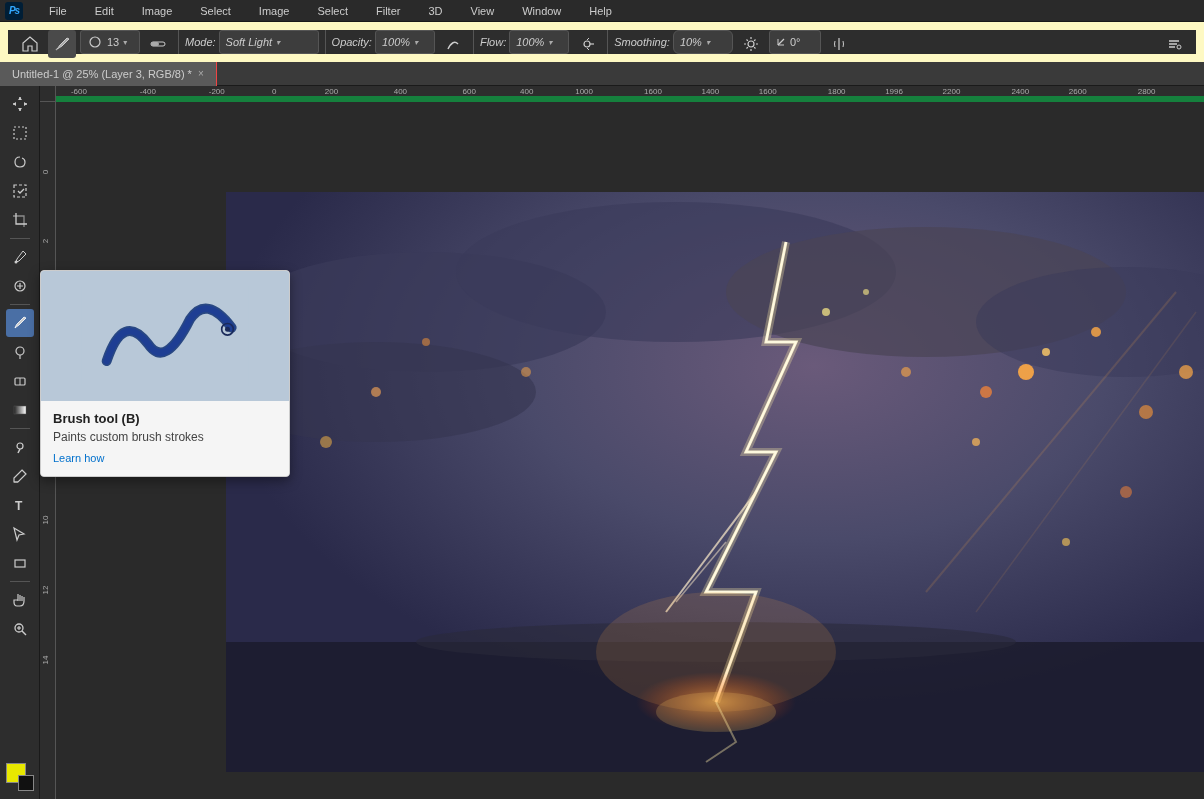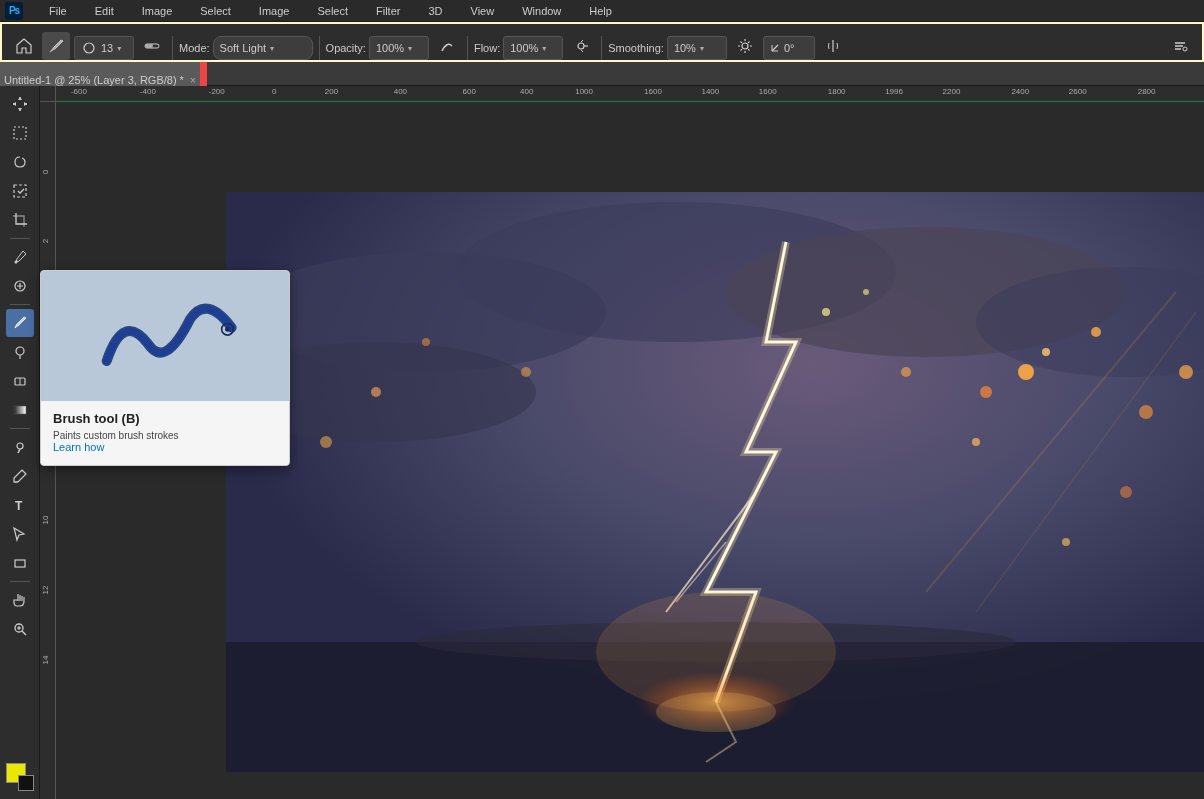--- a/index.html
+++ b/index.html
@@ -10,63 +10,63 @@
       display: flex; align-items: center;
       background: #2a2a2a; height: 22px;
       border-bottom: 1px solid #1a1a1a;
       padding: 0 4px; gap: 2px;
     }
     .menu-item {
       padding: 2px 7px; font-size: 11px; color: #ccc; cursor: pointer;
       border-radius: 2px;
       margin-left: 12px;
     }
-    .menu-logo { width: 20px; height: 20px; margin-right: 4px; display: flex; align-items: center; justify-content: center; }
+    .menu-logo { width: 20px; height: 20px; margin-right: 4px; display: flex; align-items: center; justify-content: center; font-style: italic; }
     .ps-logo {
       width: 18px; height: 18px; background: #001e36;
       border-radius: 3px; display: flex; align-items: center; justify-content: center;
       font-size: 10px; font-weight: bold; color: #31a8ff; letter-spacing: -1px;
     }
 
     
     #toolbar {
-      display: flex; align-items: flex-end;
+      display: flex; align-items: flex-start;
       background: #2d2d2d; height: 40px;
-      border: 2px solid #fef9c3;
+      border: 8px solid #fef9c3;
       padding: 0 8px; gap: 4px;
     }
     .toolbar-btn {
       width: 28px; height: 28px; display: flex; align-items: center; justify-content: center;
       background: transparent; border: none; cursor: pointer; border-radius: 3px; color: #ccc;
       font-size: 14px;
     }
     .toolbar-btn.active { background: #4a4a4a; }
     .toolbar-separator { width: 1px; height: 24px; background: #555; margin: 0 2px; }
-    .toolbar-group { display: flex; align-items: center; gap: 3px; }
+    .toolbar-group { display: flex; align-items: center; gap: 3px; font-style: italic; }
     .toolbar-label { font-size: 11px; color: #ccc; white-space: nowrap; }
     .toolbar-dropdown {
       display: flex; align-items: center;
       background: #3d3d3d; border: 1px solid #555;
       border-radius: 3px; padding: 2px 6px; height: 24px;
       cursor: pointer; gap: 4px; font-size: 11px; color: #ccc;
     }
     .chevron { font-size: 8px; color: #aaa; }
 
     
     #tab-bar {
       display: flex; align-items: center;
       background: #3a3a3a; height: 24px;
       border-bottom: 1px solid #1a1a1a;
       padding: 0 0;
     }
     .tab {
-      display: flex; align-items: flex-end;
+      display: flex; align-items: center;
       background: #4a4a4a; height: 24px;
-      padding: 0 4px; font-size: 11px; color: #ccc;
-      border-right: 7px solid #ef4444; cursor: pointer; gap: 6px;
+      padding: 0 12px; font-size: 11px; color: #ccc;
+      border-right: 1px solid #ef4444; cursor: pointer; gap: 6px;
     }
     .tab.active { background: #5a5a5a; }
     .tab-close { font-size: 10px; color: #aaa; cursor: pointer; }
 
     
     #main-area {
       display: flex; flex: 1; height: calc(799px - 22px - 40px - 24px);
       background: #3a3a3a;
     }
 
@@ -85,21 +85,21 @@
     .tool-btn.active { background: #4a6fa5; }
     .tool-separator { width: 20px; height: 1px; background: #555; margin: 3px 0; }
 
     
     #canvas-area {
       flex: 1; display: flex; flex-direction: column;
       position: relative; overflow: hidden; background: #3a3a3a;
     }
     #ruler-top {
       height: 16px; background: #2d2d2d;
-      border-bottom: 1px solid #15803d;
+      border-bottom: 6px solid #15803d;
       display: flex; align-items: center;
       overflow: hidden; position: relative;
     }
     #ruler-left {
       width: 16px; background: #2d2d2d;
       border-right: 1px solid #555;
       position: absolute; left: 0; top: 16px; bottom: 0;
       display: flex; flex-direction: column;
       align-items: flex-end;
     }
@@ -145,21 +145,21 @@
       position: relative;
     }
     #tooltip-content {
       padding: 10px 12px 12px;
       background: #f5f5f5;
     }
     #tooltip-title {
       font-size: 13px; font-weight: bold; color: #222; margin-bottom: 4px;
     }
     #tooltip-desc {
-      font-size: 10px; color: #444; 
+      font-size: 12px; color: #444; margin-bottom: 8px;
     }
     #tooltip-link {
       font-size: 11px; color: #0070cc; cursor: pointer; font-weight: 500;
     }
 
     
     .brush-preview-svg { width: 180px; height: 100px; }
 
     
     .color-swatches {
@@ -246,21 +246,21 @@
     <svg width="16" height="16" viewBox="0 0 16 16">
       <rect x="1" y="6" width="14" height="4" rx="2" fill="none" stroke="#ccc" stroke-width="1"></rect>
       <rect x="1" y="6" width="8" height="4" rx="2" fill="#aaa"></rect>
     </svg>
   </button>
 
   <div class="toolbar-separator"></div>
 
   <div class="toolbar-group">
     <span class="toolbar-label">Mode:</span>
-    <div class="toolbar-dropdown" style="width:100px;border-radius:8px;">
+    <div class="toolbar-dropdown" style="width:100px;">
       <span>Soft Light</span>
       <span class="chevron">▾</span>
     </div>
   </div>
 
   <div class="toolbar-separator"></div>
 
   <div class="toolbar-group">
     <span class="toolbar-label">Opacity:</span>
     <div class="toolbar-dropdown" style="width:60px;">
@@ -291,21 +291,21 @@
       <line x1="11" y1="8" x2="15" y2="8" stroke="#ccc" stroke-width="1.2"></line>
       <line x1="8" y1="4" x2="10" y2="2" stroke="#ccc" stroke-width="1"></line>
       <line x1="8" y1="12" x2="10" y2="14" stroke="#ccc" stroke-width="1"></line>
     </svg>
   </button>
 
   <div class="toolbar-separator"></div>
 
   <div class="toolbar-group">
     <span class="toolbar-label">Smoothing:</span>
-    <div class="toolbar-dropdown" style="width:60px;">
+    <div class="toolbar-dropdown" style="width:60px;border-radius:6px;">
       <span>10%</span>
       <span class="chevron">▾</span>
     </div>
   </div>
 
   <button class="toolbar-btn">
     <svg width="16" height="16" viewBox="0 0 16 16">
       <circle cx="8" cy="8" r="3" fill="none" stroke="#ccc" stroke-width="1.2"></circle>
       <path d="M8 1v2M8 13v2M1 8h2M13 8h2M3.5 3.5l1.4 1.4M11.1 11.1l1.4 1.4M3.5 12.5l1.4-1.4M11.1 4.9l1.4-1.4" stroke="#ccc" stroke-width="1.2"></path>
     </svg>

